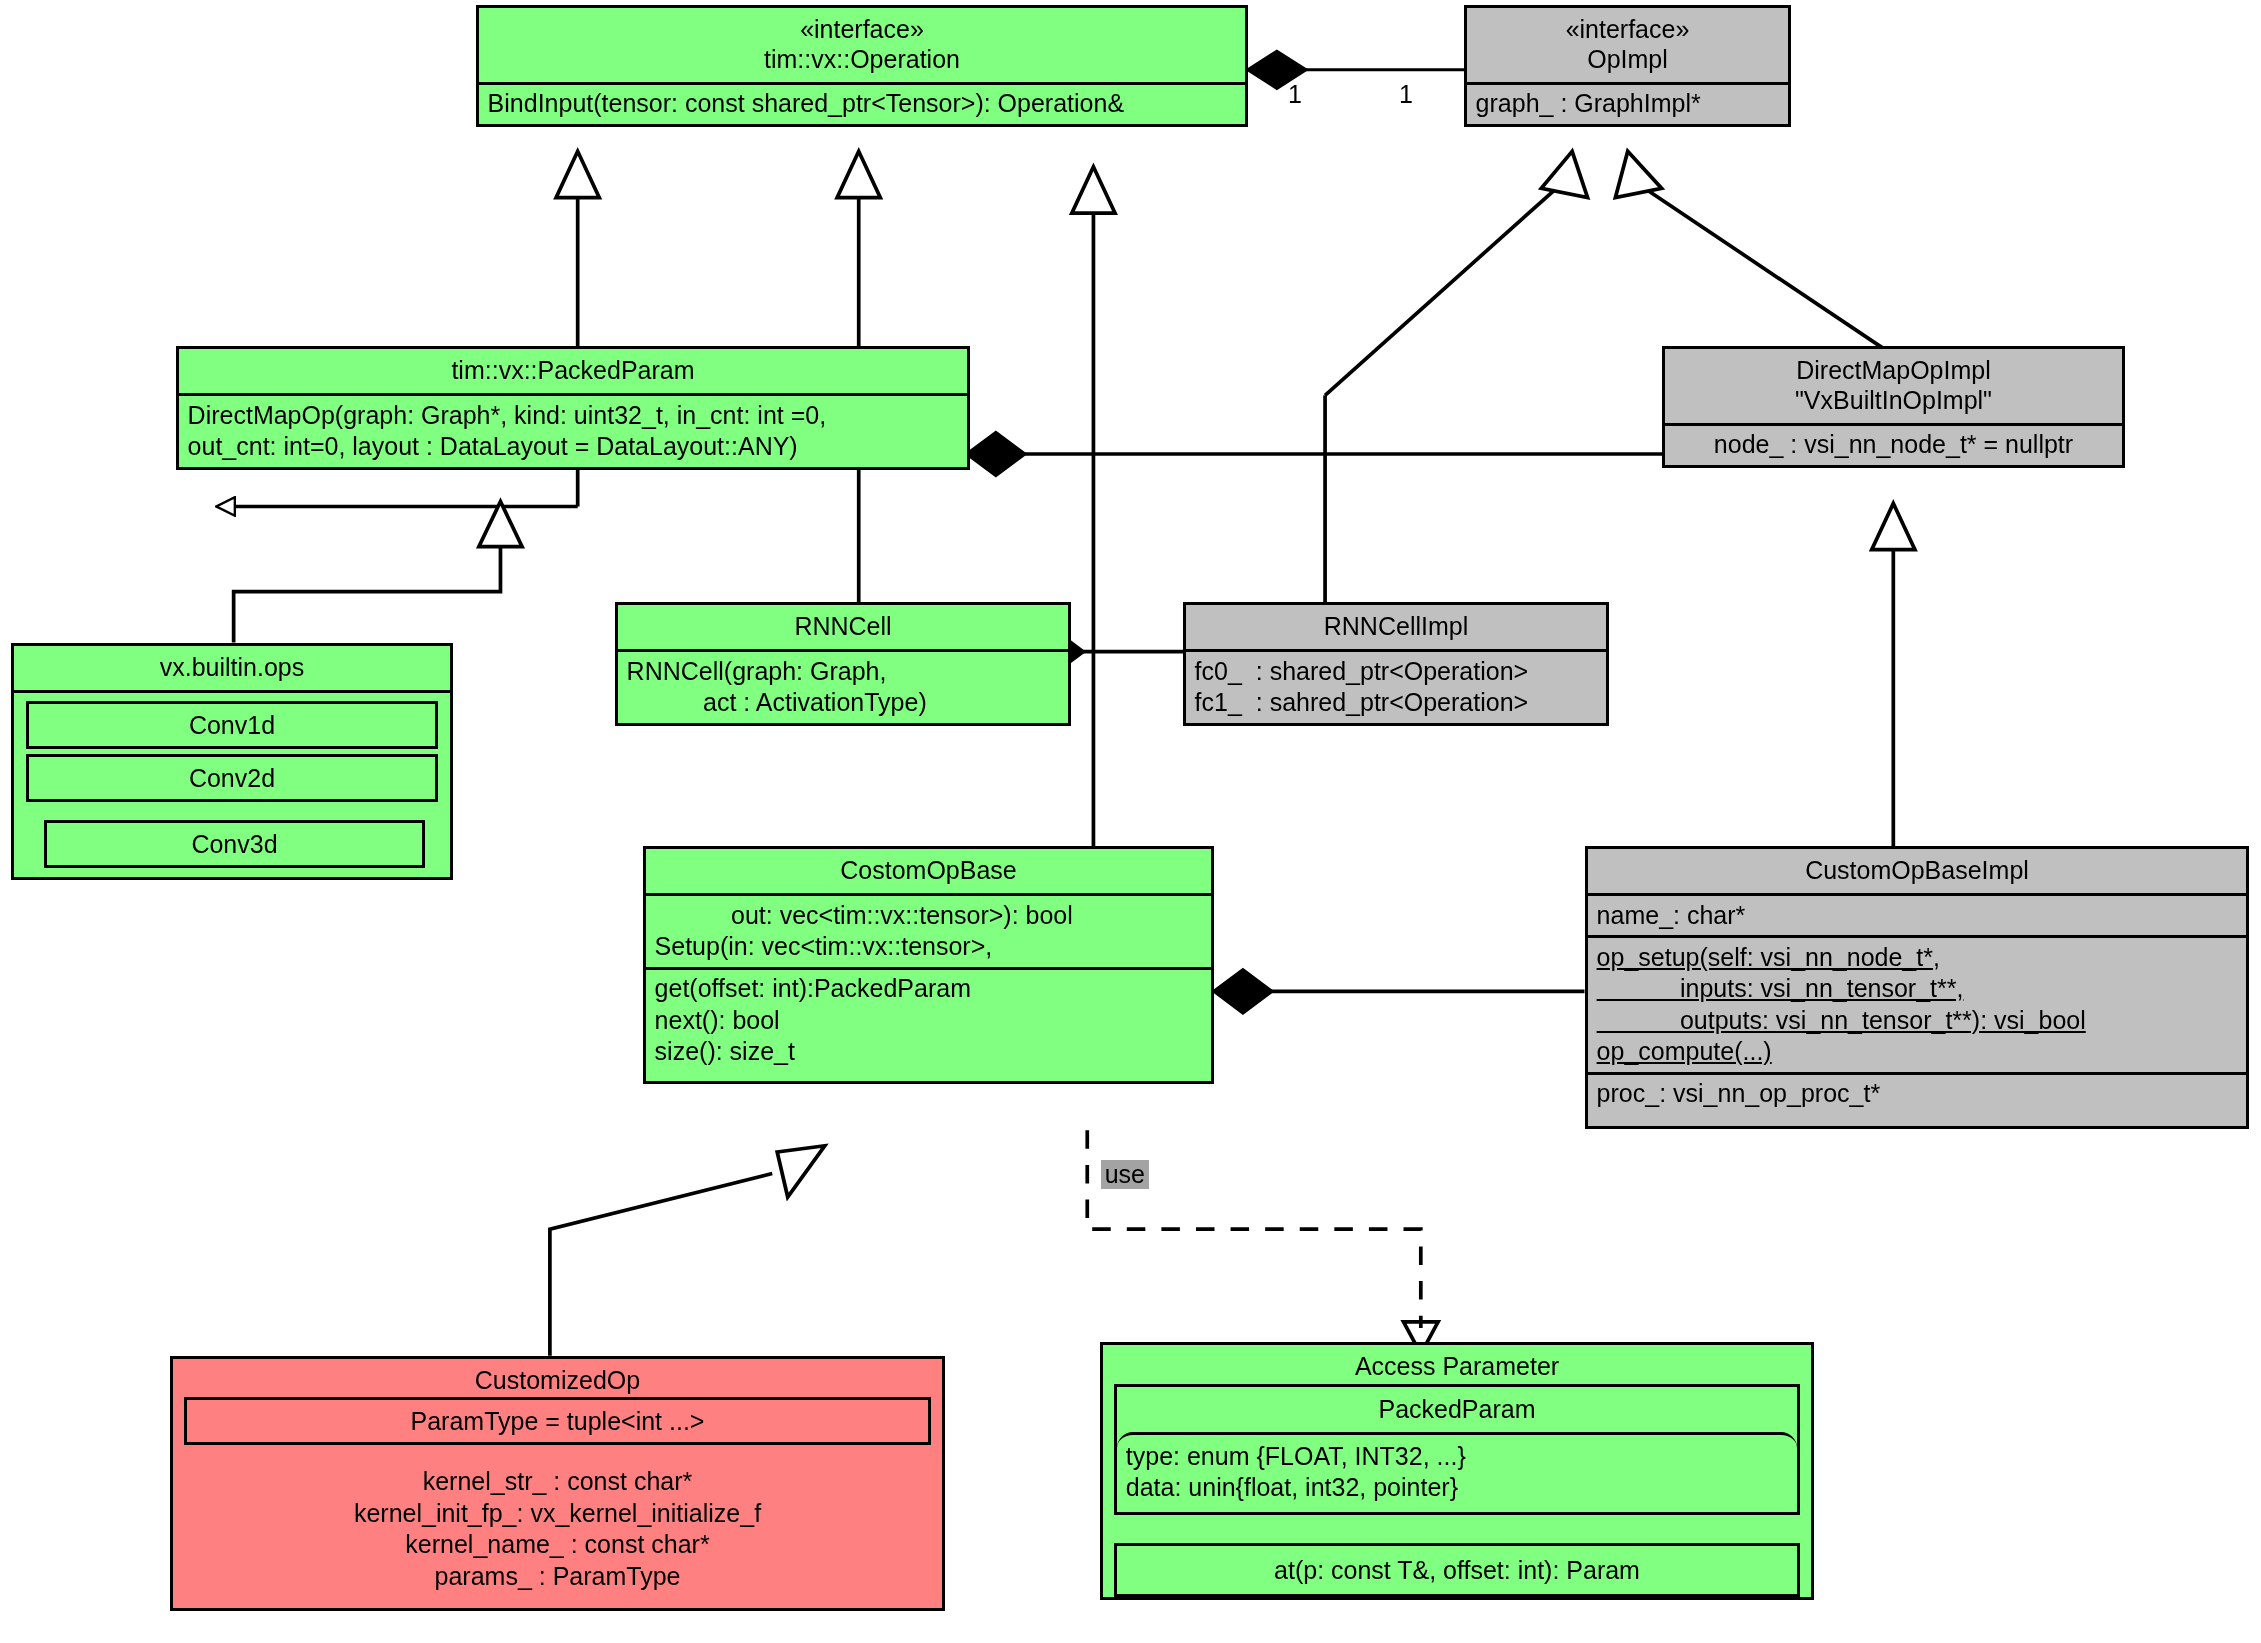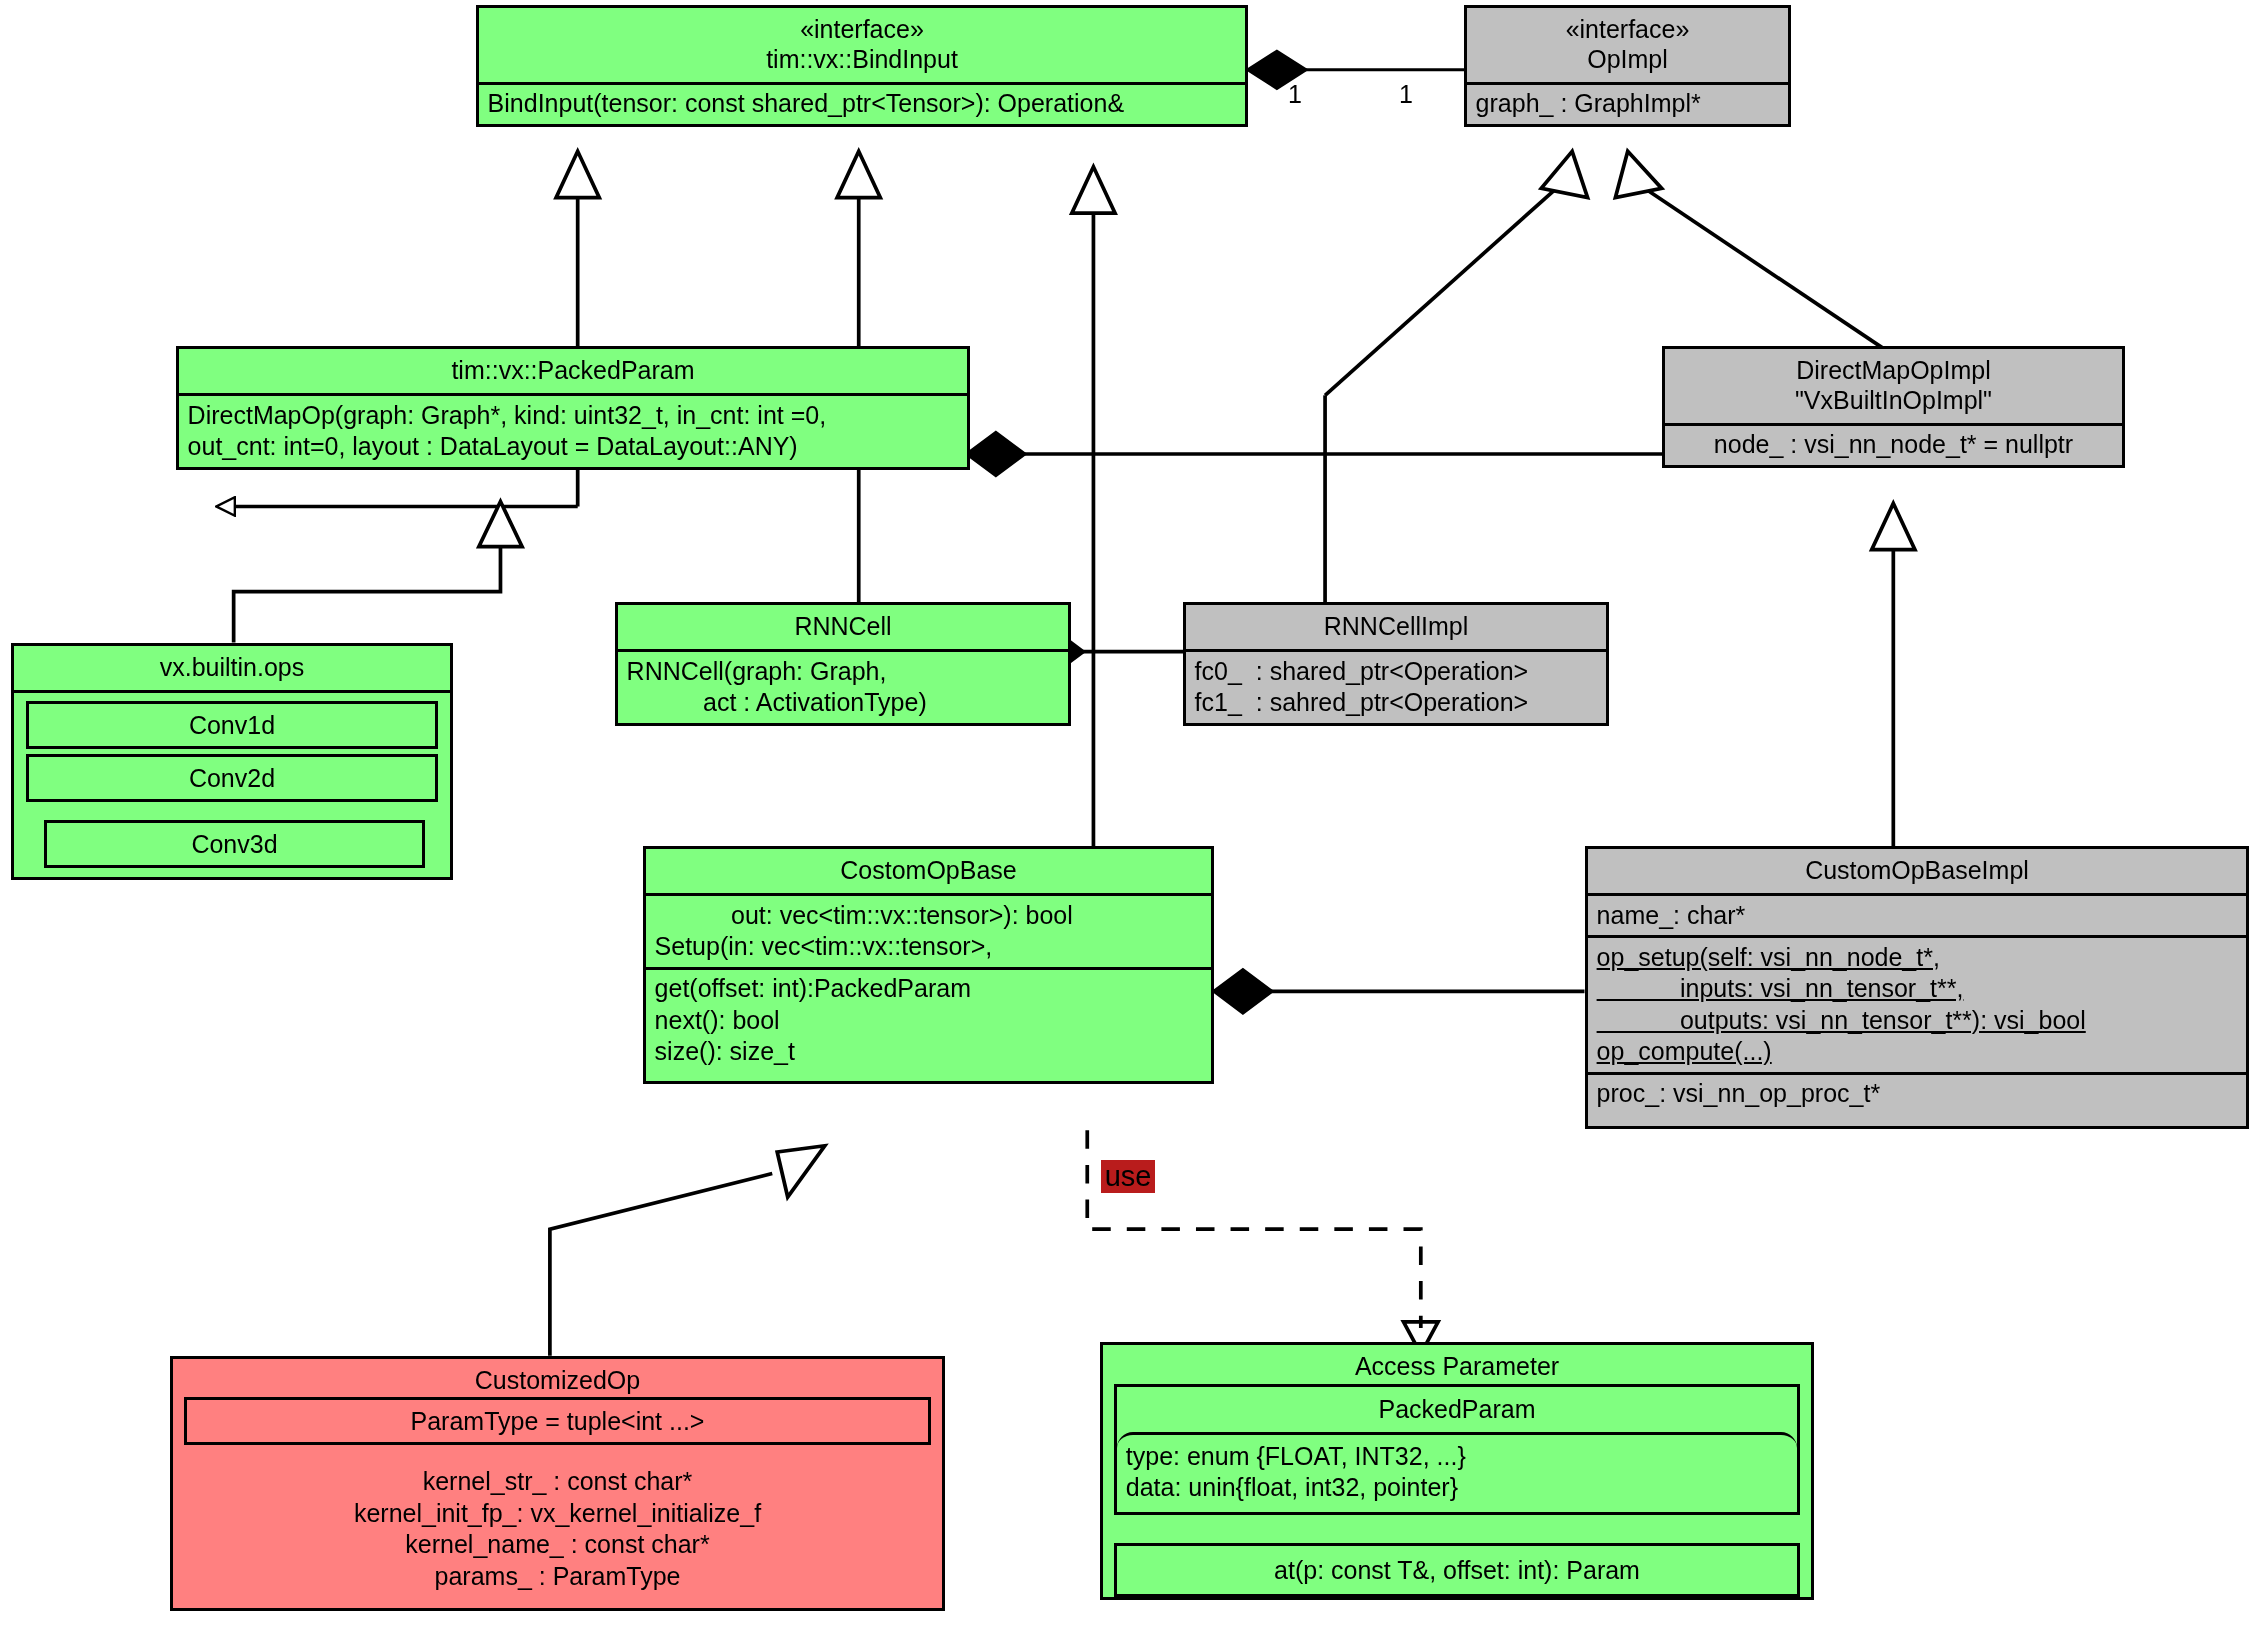--- a/index.html
+++ b/index.html
@@ -11,21 +11,21 @@
   .node.pink{background:#ff8080;}
   .sect{box-sizing:border-box;padding:3.7px 8.6px;}
   .sect + .sect{border-top:3.1px solid #000;}
   .ttl{text-align:center;font-size:25px;line-height:1.18;padding:7.4px 6.2px;}
   .line{font-size:25px;line-height:1.26;white-space:pre;}
   .ctr{text-align:center;}
   .under{text-decoration:underline;}
   .inner{border:3.1px solid #000;margin:6.2px 5px;box-sizing:border-box;padding:6.2px 5px;
          text-align:center;font-size:25px;line-height:1.2;background:inherit;}
   .mult{position:absolute;font-size:25px;}
-  .edgelbl{position:absolute;font-size:29px;background:#b91c1c;padding:0 3.7px;}
+  .edgelbl{position:absolute;font-size:25px;background:#a3a3a3;padding:0 3.7px;}
   .clip{overflow:hidden;}
 </style>
 </head>
 <body>
 
 <div id="stage">
 
   <svg id="wires" viewBox="0 0 3660 2660" width="2261" height="1643" xmlns="http://www.w3.org/2000/svg">
     <defs>
       <marker id="hollowtri" markerWidth="34" markerHeight="34" refX="2" refY="17" orient="auto" markerUnits="userSpaceOnUse">
@@ -104,21 +104,21 @@
      Access Parameter ============ --&gt;
     <g stroke="#000" stroke-width="6" fill="none" stroke-dasharray="30 26">
       <path d="M 1760,1830 L 1760,1990 L 2300,1990 L 2300,2150"></path>
     </g>
     <polygon points="2300,2192 2272,2140 2328,2140" fill="none" stroke="#000" stroke-width="6"></polygon>
   </svg>
 
   <div class="node" style="left:476px;top:5px;width:772px;">
     <div class="sect ttl">
       <div>«interface»</div>
-      <div>tim::vx::BindInput</div>
+      <div>tim::vx::Operation</div>
     </div>
     <div class="sect">
       <div class="line clip">BindInput(tensor: const shared_ptr&lt;Tensor&gt;): Operation&amp;</div>
     </div>
   </div>
 
   <div class="node gray" style="left:1464px;top:5px;width:327px;">
     <div class="sect ttl">
       <div>«interface»</div>
       <div>OpImpl</div>

